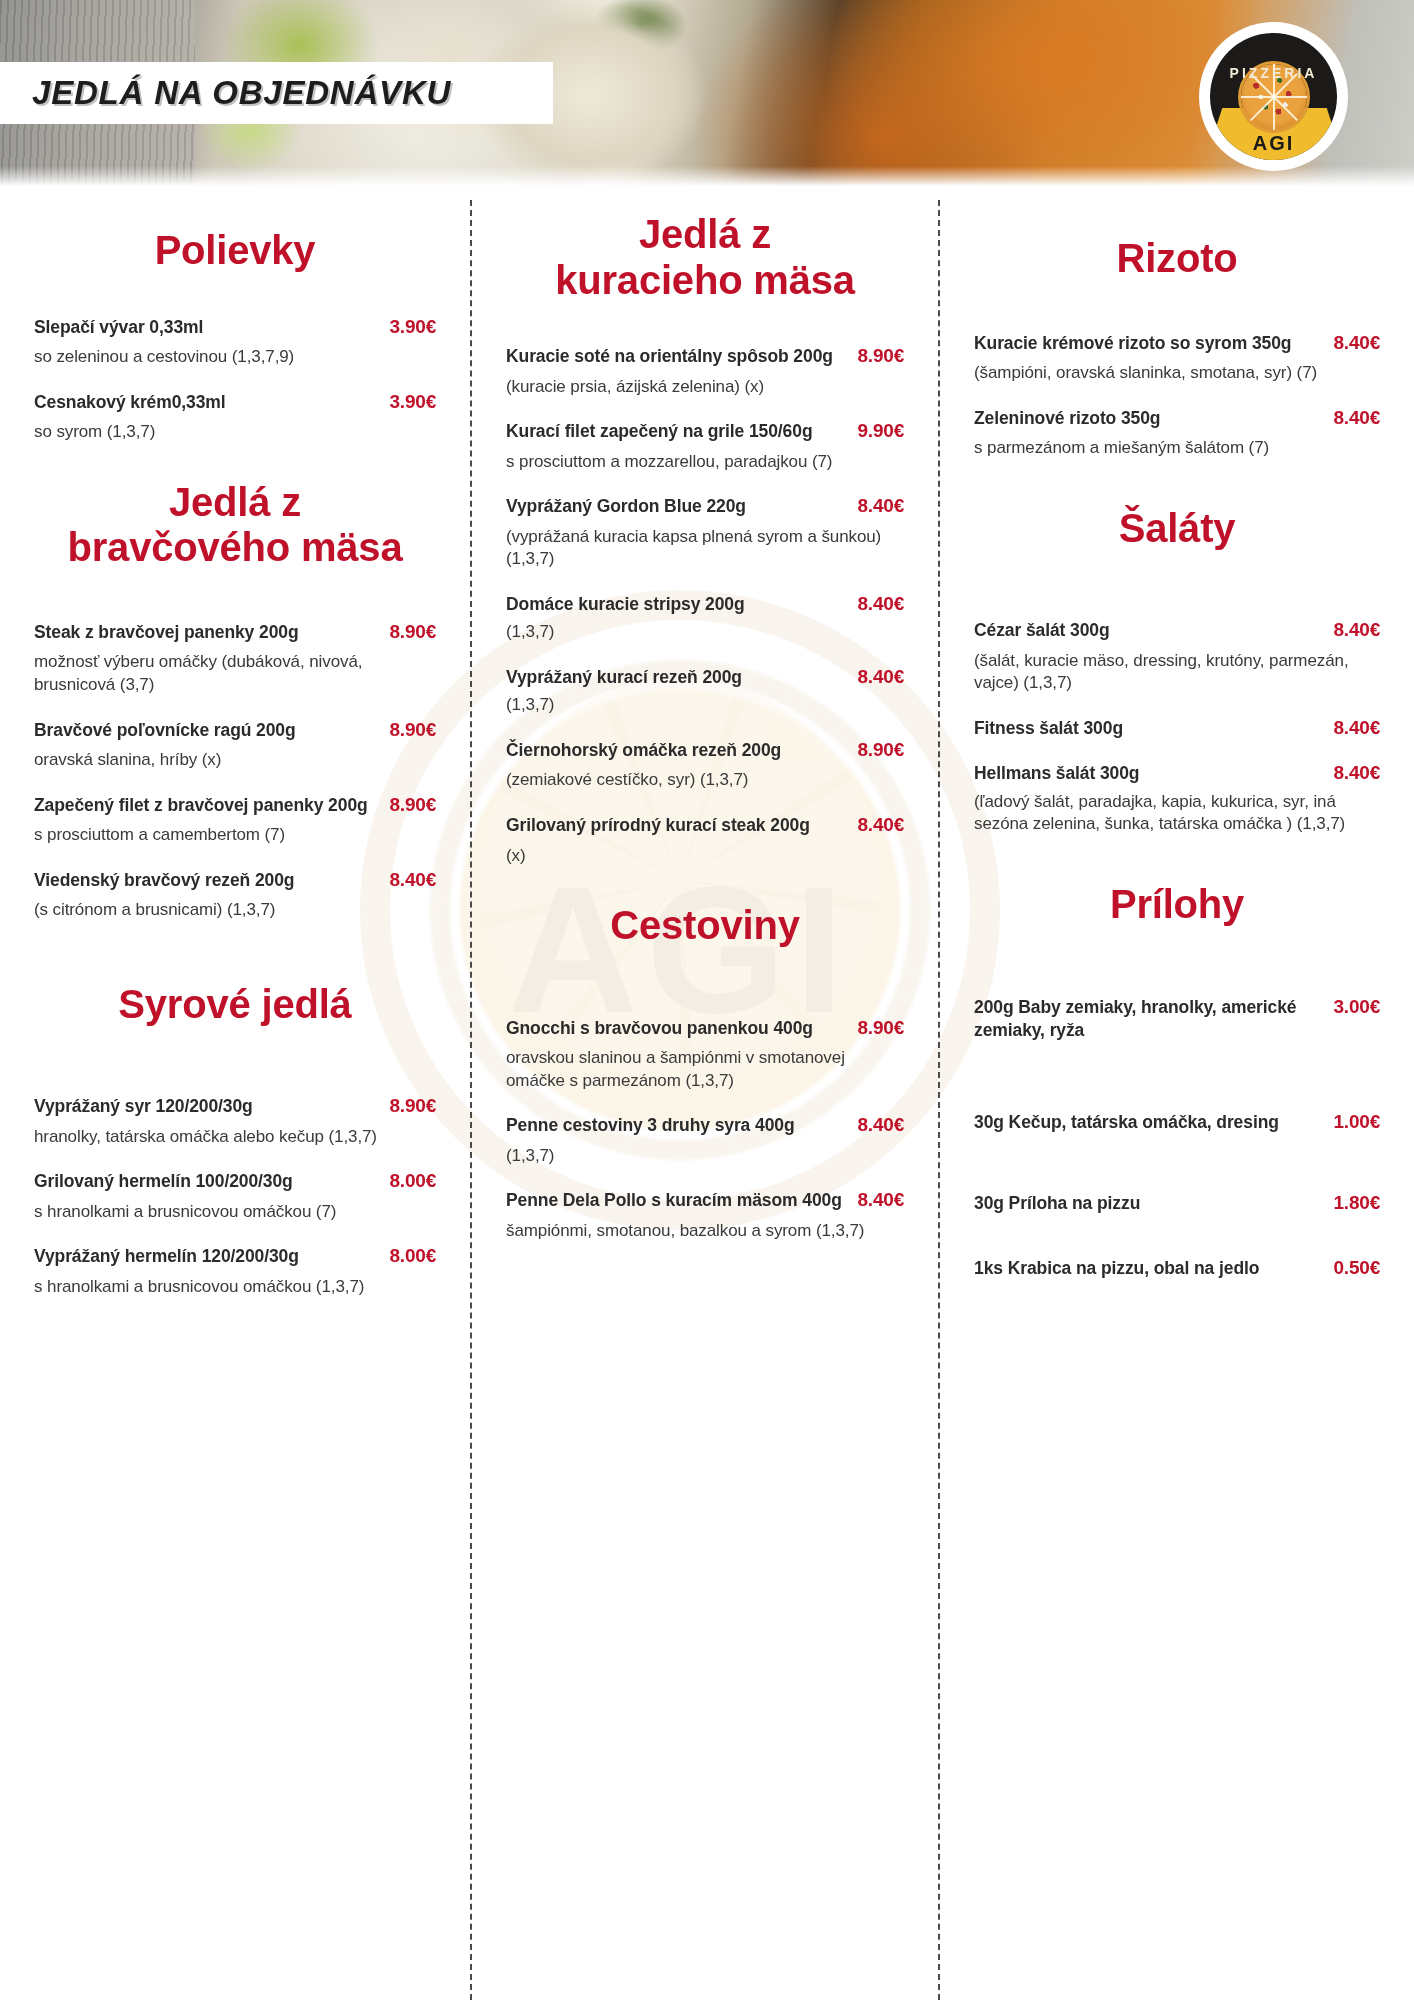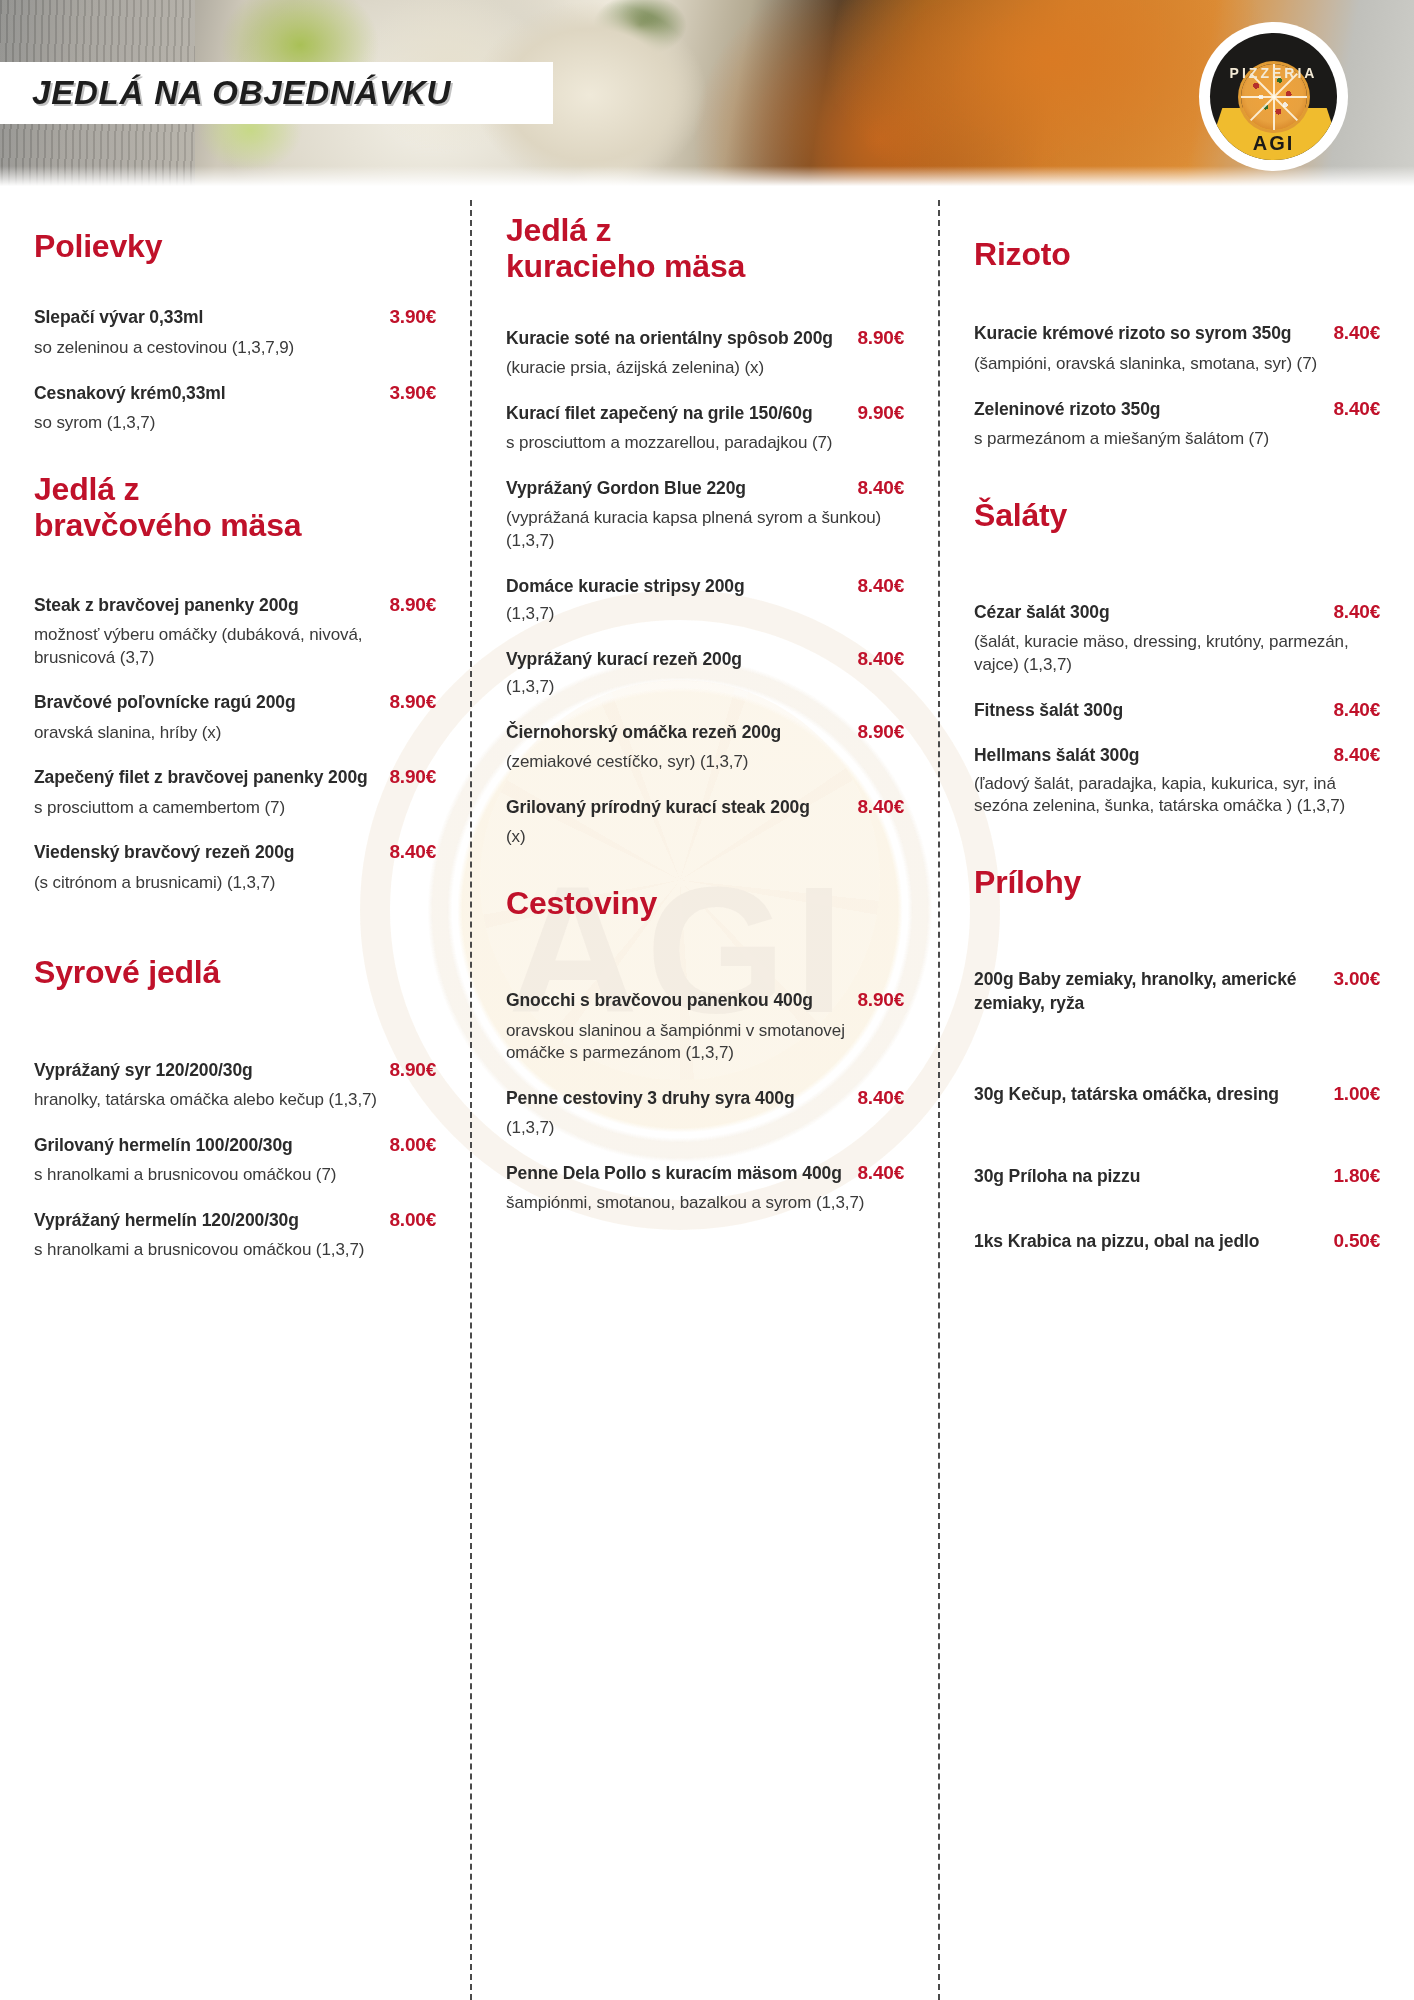--- a/index.html
+++ b/index.html
@@ -174,23 +174,24 @@
   .col {
     position:relative;
     flex:0 0 auto;
     padding:0 34px;
   }
   .col-left   { width:470px; }
   .col-mid    { width:470px; border-left:2px dashed #4a4a4a; border-right:2px dashed #4a4a4a; }
   .col-right  { width:474px; }
 
   .sec-title {
+    text-align:center;
     color:#c0112a;
     font-weight:bold;
-    font-size:32px;
+    font-size:40px;
     line-height:1.14;
     letter-spacing:-.2px;
   }
 
   .item { margin-top:22px; }
   .item-head {
     display:flex;
     align-items:flex-start;
     justify-content:space-between;
     gap:12px;

